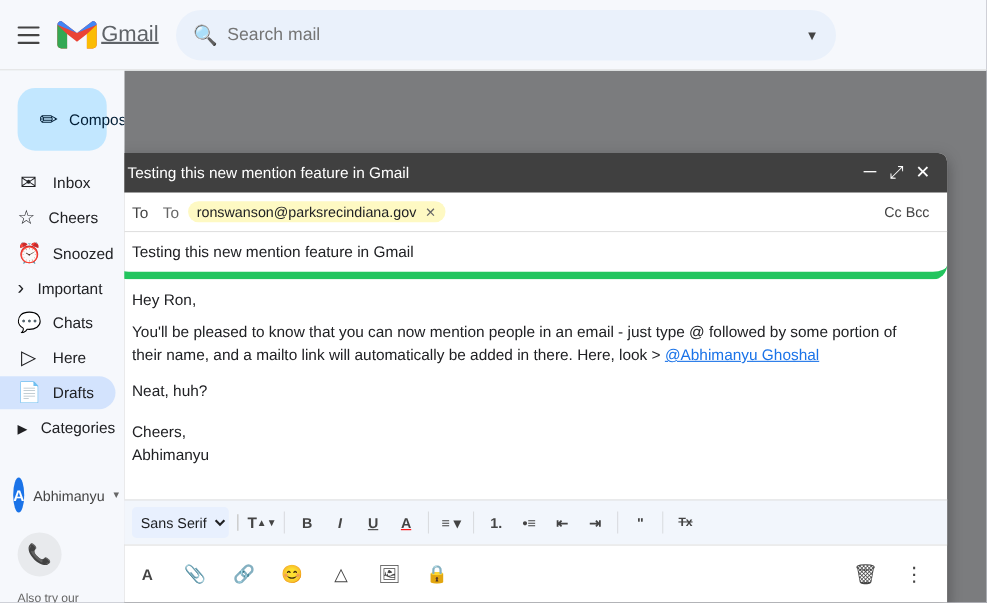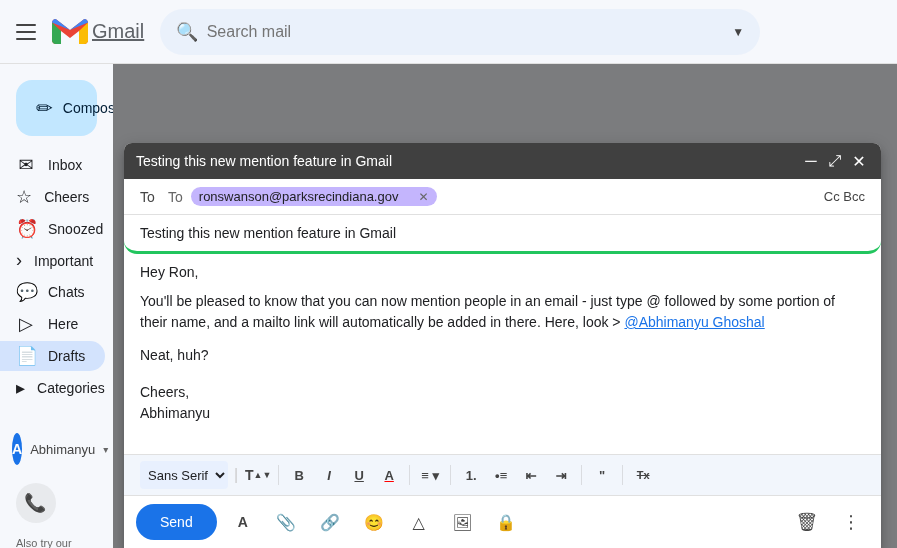--- a/index.html
+++ b/index.html
@@ -148,21 +148,21 @@
       position: absolute;
       top: 0; left: 0; right: 0; bottom: 0;
       background: rgba(0,0,0,0.5);
       z-index: 0;
     }
 
     
     .compose-window {
       position: absolute;
       bottom: 0;
-      right: 16px;
+      right: 36px;
       width: 757px;
       background: #fff;
       border-radius: 8px 8px 0 0;
       box-shadow: 0 8px 10px 1px rgba(0,0,0,.14), 0 3px 14px 2px rgba(0,0,0,.12), 0 5px 5px -3px rgba(0,0,0,.2);
       z-index: 10;
       display: flex;
       flex-direction: column;
       max-height: 520px;
       margin-top: 48px;
     }
@@ -193,21 +193,21 @@
       height: 20px;
       display: flex;
       align-items: center;
       justify-content: center;
       font-size: 16px;
       border-radius: 50%;
     }
 
     .compose-fields {
       padding: 0;
-      border-bottom: 3px solid #22c55e;
+      border-bottom: 7px solid #22c55e;
       border-radius: 13px;
     }
 
     .compose-field {
       display: flex;
       align-items: center;
       padding: 4px 16px;
       min-height: 36px;
       border-bottom: 1px solid #e0e0e0;
       font-size: 14px;
@@ -218,26 +218,26 @@
 
     .field-label {
       color: #444;
       min-width: 28px;
       font-size: 14px;
     }
 
     .to-chip {
       display: flex;
       align-items: center;
-      background: #c4b5fd;
+      background: #fef9c3;
       border-radius: 16px;
       padding: 2px 8px;
       font-size: 13px;
       color: #202124;
-      gap: 20px;
+      gap: 8px;
     }
     .to-chip .remove-chip {
       cursor: pointer;
       color: #666;
       font-size: 12px;
       display: flex;
       align-items: center;
     }
 
     .cc-bcc-link {
@@ -585,21 +585,20 @@
           <button class="toolbar-btn">•≡</button>
           <button class="toolbar-btn">⇤</button>
           <button class="toolbar-btn">⇥</button>
           <div class="toolbar-divider"></div>
           <button class="toolbar-btn">"</button>
           <div class="toolbar-divider"></div>
           <button class="toolbar-btn" style="font-size:11px; text-decoration: line-through;">Tx</button>
         </div>
 
         <div class="compose-bottom-toolbar">
-          <button class="send-btn">Send</button>
           <button class="bottom-icon-btn" title="Formatting options">
             <span style="font-size:14px; font-weight:bold; color:#444;">A</span>
           </button>
           <button class="bottom-icon-btn" title="Attach files">
             <span>📎</span>
           </button>
           <button class="bottom-icon-btn" title="Insert link">
             <span>🔗</span>
           </button>
           <button class="bottom-icon-btn" title="Insert emoji">

